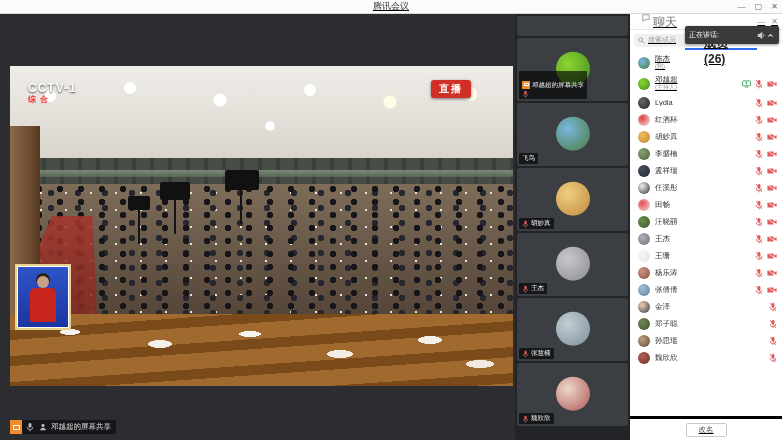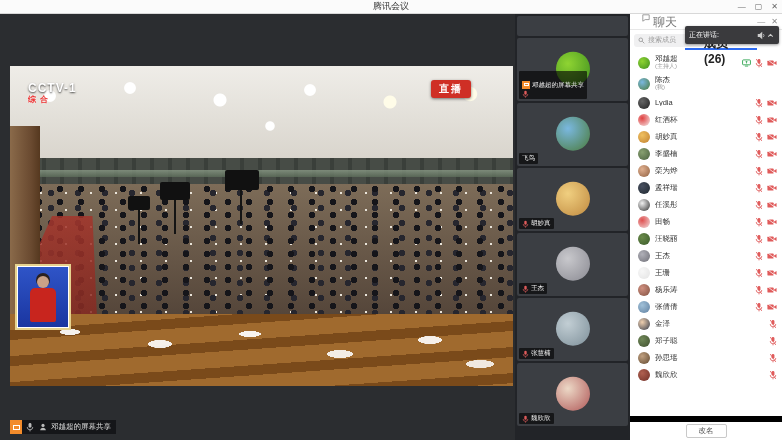--- a/index.html
+++ b/index.html
@@ -1,18 +1,18 @@
 <!DOCTYPE html>
 <html><head>
 <meta charset="utf-8">
 <style>
   * { margin:0; padding:0; box-sizing:border-box; }
   html,body { width:782px; height:440px; overflow:hidden; background:#000;
     font-family:"Liberation Sans","DejaVu Sans",sans-serif; }
-  .window { position:relative; width:782px; height:440px; background:#2b2d31; }
+  .window { position:relative; width:782px; height:440px; background:#2b2d31;text-decoration:underline; }
 
   
   .titlebar { position:relative; height:14px; background:#fbfbfb; border-bottom:1px solid #d8d8d8;
     display:flex; align-items:center; justify-content:center; }
   .titlebar .title { font-size:9px; color:#333; }
   .win-controls { position:absolute; right:4px; top:0; height:14px; display:flex; align-items:center; gap:9px; }
   .win-controls span { font-size:8px; color:#666; line-height:14px; cursor:default; }
 
   
   .content { display:flex; height:426px; }
@@ -110,21 +110,21 @@
     box-shadow:0 1px 3px rgba(0,0,0,.4); }
   .speaking .txt { font-size:7px; color:#fff; flex:1; white-space:nowrap; overflow:hidden; }
   .member-list { flex:1; overflow:hidden; padding-top:2px; }
   .m-row { display:flex; align-items:center; height:17px; padding:0 5px 0 8px; }
   .m-row.tall { height:21px; }
   .m-avatar { width:12px; height:12px; border-radius:50%; flex:0 0 12px; }
   .m-text { margin-left:5px; flex:1; overflow:hidden; line-height:1.05; }
   .m-name { font-size:7.5px; color:#333; white-space:nowrap; overflow:hidden; }
   .m-tag { font-size:6px; color:#9a9a9a; }
   .m-icons { display:flex; align-items:center; gap:4px; }
-  .panel-footer { height:24px; display:flex; align-items:center; justify-content:center; border-top:6px solid #000000; }
+  .panel-footer { height:24px; display:flex; align-items:center; justify-content:center; border-top:3px solid #000000; }
   .rename-btn { font-size:7.5px; color:#555; background:#fff; border:1px solid #c9c9c9;
     border-radius:2px; padding:1px 12px; cursor:default; font-family:inherit; }
   svg { display:block; }
 </style>
 </head>
 <body>
 
 <div class="window">
 
   <div class="titlebar">
@@ -308,20 +308,29 @@
             <path d="M1 4h2.5L7 1v10L3.5 8H1z" fill="#ccc"></path>
             <path d="M8.5 4a3 3 0 0 1 0 4" fill="none" stroke="#ccc" stroke-width="1"></path>
           </svg>
         <svg width="9" height="9" viewBox="0 0 12 12">
             <path d="M3 7.5 6 4.5 9 7.5" fill="none" stroke="#ccc" stroke-width="1.4"></path>
           </svg>
       </div>
 
       <div class="member-list" id="member-list">
   <div class="m-row tall">
+    <div class="m-avatar" style="background: radial-gradient(circle at 35% 35%, rgb(122, 184, 224), rgb(74, 122, 58));"></div>
+    <div class="m-text">
+      <div class="m-name">陈杰</div>
+      <div class="m-tag">(我)</div>
+    </div>
+    <div class="m-icons"></div>
+  </div>
+
+  <div class="m-row tall">
     <div class="m-avatar" style="background: radial-gradient(circle at 35% 35%, rgb(143, 212, 50), rgb(63, 143, 31));"></div>
     <div class="m-text">
       <div class="m-name">邓越超</div>
       <div class="m-tag">(主持人)</div>
     </div>
     <div class="m-icons">
   <svg width="9" height="8" viewBox="0 0 11 9">
                 <rect x="0.7" y="0.7" width="9.6" height="6" rx="1" fill="none" stroke="#2ea44f" stroke-width="1.1"></rect>
                 <path d="M5.5 5V2.4M4.3 3.4l1.2-1.2 1.2 1.2" fill="none" stroke="#2ea44f" stroke-width="1"></path>
                 <line x1="3.5" y1="8.3" x2="7.5" y2="8.3" stroke="#2ea44f" stroke-width="1"></line>
@@ -335,29 +344,20 @@
               </svg>
 
   <svg width="10" height="8" viewBox="0 0 12 9">
                 <rect x="0.5" y="1.5" width="7.5" height="6" rx="1" fill="#e05b5b"></rect>
                 <path d="M8.5 3.8 11.5 2v5L8.5 5.2z" fill="#e05b5b"></path>
                 <line x1="1" y1="0.8" x2="11" y2="8.4" stroke="#fff" stroke-width="0.9"></line>
               </svg>
 </div>
   </div>
 
-  <div class="m-row tall">
-    <div class="m-avatar" style="background: radial-gradient(circle at 35% 35%, rgb(122, 184, 224), rgb(74, 122, 58));"></div>
-    <div class="m-text">
-      <div class="m-name">陈杰</div>
-      <div class="m-tag">(我)</div>
-    </div>
-    <div class="m-icons"></div>
-  </div>
-
   <div class="m-row">
     <div class="m-avatar" style="background: radial-gradient(circle at 35% 35%, rgb(102, 102, 102), rgb(34, 34, 34));"></div>
     <div class="m-text">
       <div class="m-name">Lydia</div>
 
     </div>
     <div class="m-icons">
   <svg width="8" height="10" viewBox="0 0 10 12">
                 <rect x="3.2" y="1" width="3.6" height="6" rx="1.8" fill="#e05b5b"></rect>
                 <path d="M1.5 6a3.5 3.5 0 0 0 7 0" fill="none" stroke="#e05b5b" stroke-width="1"></path>
@@ -432,41 +432,20 @@
               </svg>
 
   <svg width="10" height="8" viewBox="0 0 12 9">
                 <rect x="0.5" y="1.5" width="7.5" height="6" rx="1" fill="#e05b5b"></rect>
                 <path d="M8.5 3.8 11.5 2v5L8.5 5.2z" fill="#e05b5b"></path>
                 <line x1="1" y1="0.8" x2="11" y2="8.4" stroke="#fff" stroke-width="0.9"></line>
               </svg>
 </div>
   </div>
 
-  <div class="m-row">
-    <div class="m-avatar" style="background: radial-gradient(circle at 35% 35%, rgb(224, 176, 144), rgb(144, 96, 64));"></div>
-    <div class="m-text">
-      <div class="m-name">栾为烨</div>
-
-    </div>
-    <div class="m-icons">
-  <svg width="8" height="10" viewBox="0 0 10 12">
-                <rect x="3.2" y="1" width="3.6" height="6" rx="1.8" fill="#e05b5b"></rect>
-                <path d="M1.5 6a3.5 3.5 0 0 0 7 0" fill="none" stroke="#e05b5b" stroke-width="1"></path>
-                <line x1="5" y1="9.5" x2="5" y2="11.5" stroke="#e05b5b" stroke-width="1"></line>
-                <line x1="1.5" y1="1" x2="8.5" y2="11" stroke="#e05b5b" stroke-width="1"></line>
-              </svg>
-
-  <svg width="10" height="8" viewBox="0 0 12 9">
-                <rect x="0.5" y="1.5" width="7.5" height="6" rx="1" fill="#e05b5b"></rect>
-                <path d="M8.5 3.8 11.5 2v5L8.5 5.2z" fill="#e05b5b"></path>
-                <line x1="1" y1="0.8" x2="11" y2="8.4" stroke="#fff" stroke-width="0.9"></line>
-              </svg>
-</div>
-  </div>
 
   <div class="m-row">
     <div class="m-avatar" style="background: radial-gradient(circle at 35% 35%, rgb(72, 80, 96), rgb(32, 40, 48));"></div>
     <div class="m-text">
       <div class="m-name">孟祥瑞</div>
 
     </div>
     <div class="m-icons">
   <svg width="8" height="10" viewBox="0 0 10 12">
                 <rect x="3.2" y="1" width="3.6" height="6" rx="1.8" fill="#e05b5b"></rect>

